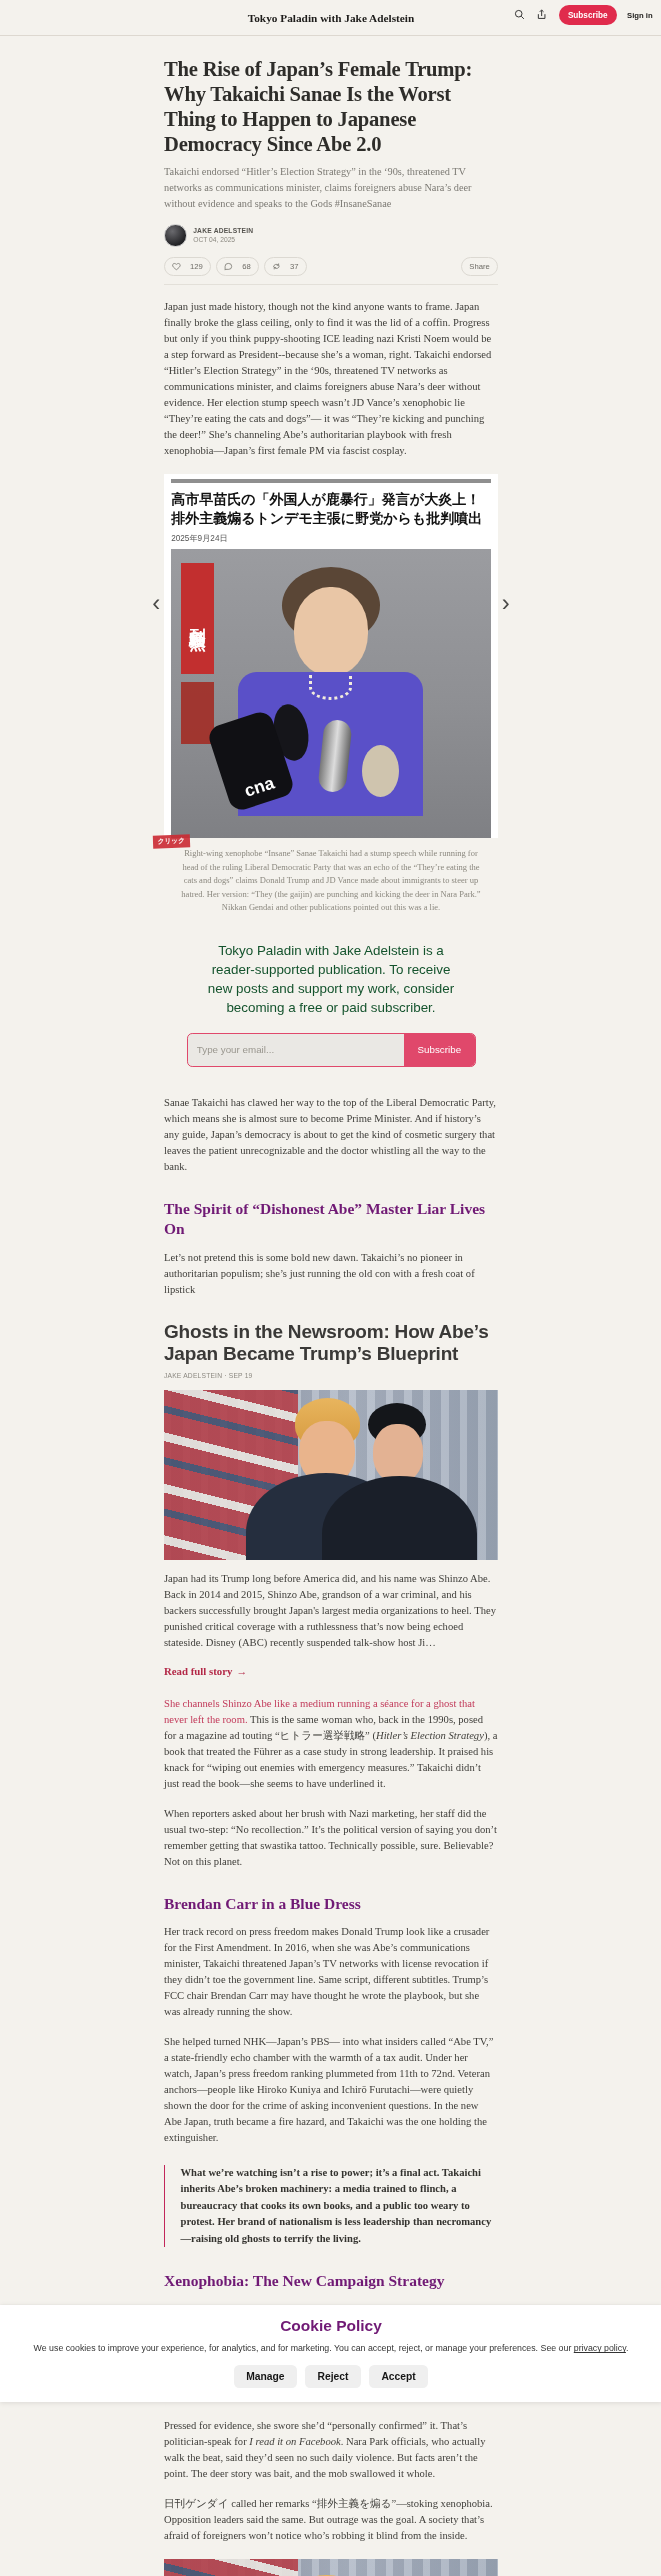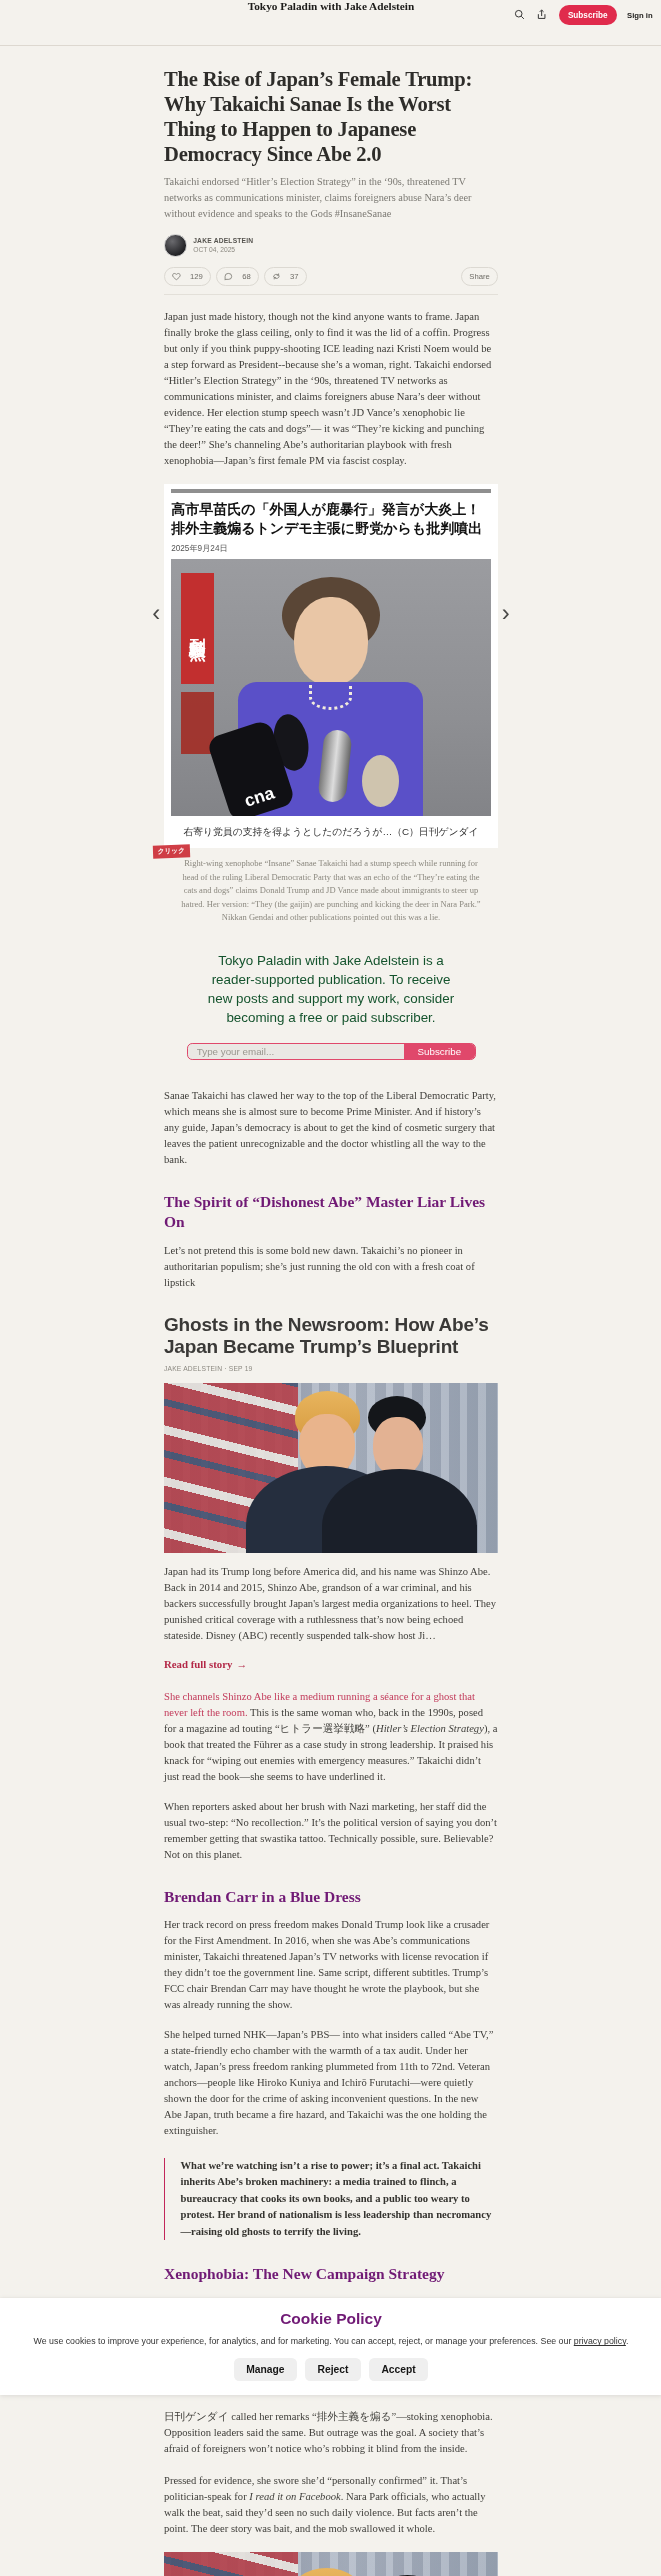--- a/index.html
+++ b/index.html
@@ -6,22 +6,22 @@
   html,body { width:662px; }
   body {
     height:3091px; overflow:hidden; position:relative;
     background:#F4F2ED; color:#3F3E3A;
     font-family:"Liberation Serif", serif;
   }
   .page { width:662px; height:3091px; position:relative; }
 
   
   .topbar {
-    height:46px; border-bottom:0.5px solid #DDD8D0; position:relative;
-    display:flex; justify-content:center;
+    height:36px; border-bottom:0.5px solid #DDD8D0; position:relative;
+    display:flex; align-items:center; justify-content:center;
   }
   .pub-title { font:700 11.3px "Liberation Serif", serif; color:#1d1c1a; }
   .topbar-right { position:absolute; right:9.3px; top:0; height:30px; display:flex; align-items:center; gap:10.3px; }
   .icon-btn { width:12.4px; height:12.4px; display:flex; align-items:center; justify-content:center; cursor:pointer; }
   .btn-subscribe {
     background:#E02B4C; color:#fff; font:700 8.2px "Liberation Sans", sans-serif;
     border:none; border-radius:11.3px; padding:5.2px 9.3px; cursor:pointer;
   }
   .signin { font:700 7.7px "Liberation Sans", sans-serif; color:#1d1c1a; cursor:pointer; }
 
@@ -83,21 +83,21 @@
   .click-badge { position:absolute; left:-11.3px; bottom:-10.3px; background:#CC2A33; color:#fff;
     font:700 6.7px "Liberation Sans", sans-serif; padding:2.1px 4.6px; transform:rotate(-2deg); opacity:.9; }
   .car-arrow { position:absolute; top:116px; width:15.5px; height:25px; color:#4a4a48;
     font:400 24px/25px "Liberation Sans", sans-serif; cursor:pointer; text-align:center; }
   .car-prev { left:-15.5px; } .car-next { right:-15.5px; }
 
   .caption { font-size:8.5px; line-height:13.4px; color:#8B887F; text-align:center; margin:9.3px 13.4px 0; }
 
   
   .subbox-text { font:400 13.4px/19px "Liberation Sans", sans-serif; color:#14532d; text-align:center; width:252px; margin:27px auto 0; }
-  .subform { display:flex; width:289px; height:17px; margin:15.5px auto 0;
+  .subform { display:flex; width:289px; height:34px; margin:15.5px auto 0;
     border:0.5px solid #E0486B; border-radius:5.2px; overflow:hidden; background:#EAE8E4; }
   .subform input { flex:1; border:none; background:transparent; padding:0 9.3px;
     font:400 9.8px "Liberation Sans", sans-serif; color:#4a4a48; outline:none; }
   .subform input::placeholder { color:#9A978F; }
   .subform button { background:#E0486B; color:#fff; border:none; padding:0 13.4px;
     font:400 9.8px "Liberation Sans", sans-serif; cursor:pointer; }
 
   
   .embed-title { font:700 19px/1.16 "Liberation Sans", sans-serif; letter-spacing:-0.2px; color:#3A3937; margin-top:23px; }
   .embed-byline { font:400 6.7px "Liberation Sans", sans-serif; letter-spacing:0.2px; color:#8B8880; margin-top:7.2px; }
@@ -219,21 +219,20 @@
         <div class="vbanner">列島騒然</div>
         <div class="vbanner2"></div>
         <div class="hairA"></div>
         <div class="faceA"></div>
         <div class="bodyA"></div>
         <div class="pearl"></div>
         <div class="micfoam1"></div>
         <div class="mic-cna">cna</div>
         <div class="micsilver"></div>
         <div class="micbeige"></div>
-        <div class="jcap">右寄り党員の支持を得ようとしたのだろうが…（C）日刊ゲンダイ</div>
       </div>
       <div class="click-badge">クリック</div>
       <div class="car-arrow car-prev">‹</div>
       <div class="car-arrow car-next">›</div>
     </div>
 
     <div class="caption">Right-wing xenophobe “Insane” Sanae Takaichi had a stump speech while running for head of the ruling Liberal Democratic Party that was an echo of the “They’re eating the cats and dogs” claims Donald Trump and JD Vance made about immigrants to steer up hatred. Her version: “They (the gaijin) are punching and kicking the deer in Nara Park.” Nikkan Gendai and other publications pointed out this was a lie.</div>
 
     <div class="subbox-text">Tokyo Paladin with Jake Adelstein is a reader-supported publication. To receive new posts and support my work, consider becoming a free or paid subscriber.</div>
     <div class="subform">
@@ -282,23 +281,23 @@
     <div class="cookie">
       <div class="cookie-title">Cookie Policy</div>
       <div class="cookie-text"><span>We use cookies to improve your experience, for analytics, and for marketing. You can accept, reject, or manage your preferences. See our </span><a>privacy policy</a><span>.</span></div>
       <div class="cookie-btns">
         <button class="cbtn">Manage</button>
         <button class="cbtn">Reject</button>
         <button class="cbtn">Accept</button>
       </div>
     </div>
 
+    <p class="p gap-after-cookie"><span>Pressed for evidence, she swore she’d “personally confirmed” it. That’s politician-speak for </span><span class="em">I read it on Facebook</span><span>. Nara Park officials, who actually walk the beat, said they’d seen no such daily violence. But facts aren’t the point. The deer story was bait, and the mob swallowed it whole.</span></p>
+
     <p class="p">日刊ゲンダイ called her remarks “排外主義を煽る”—stoking xenophobia. Opposition leaders said the same. But outrage was the goal. A society that’s afraid of foreigners won’t notice who’s robbing it blind from the inside.</p>
-
-    <p class="p gap-after-cookie"><span>Pressed for evidence, she swore she’d “personally confirmed” it. That’s politician-speak for </span><span class="em">I read it on Facebook</span><span>. Nara Park officials, who actually walk the beat, said they’d seen no such daily violence. But facts aren’t the point. The deer story was bait, and the mob swallowed it whole.</span></p>
 
     <div class="photo ph-c">
       <div class="ph-bg"></div>
       <div class="ph-blur"></div>
       <div class="ph-flag"></div>
       <div class="t-hair"></div>
       <div class="t-face"></div>
 
       <div class="a-hair"></div>
       <div class="a-face"></div>

